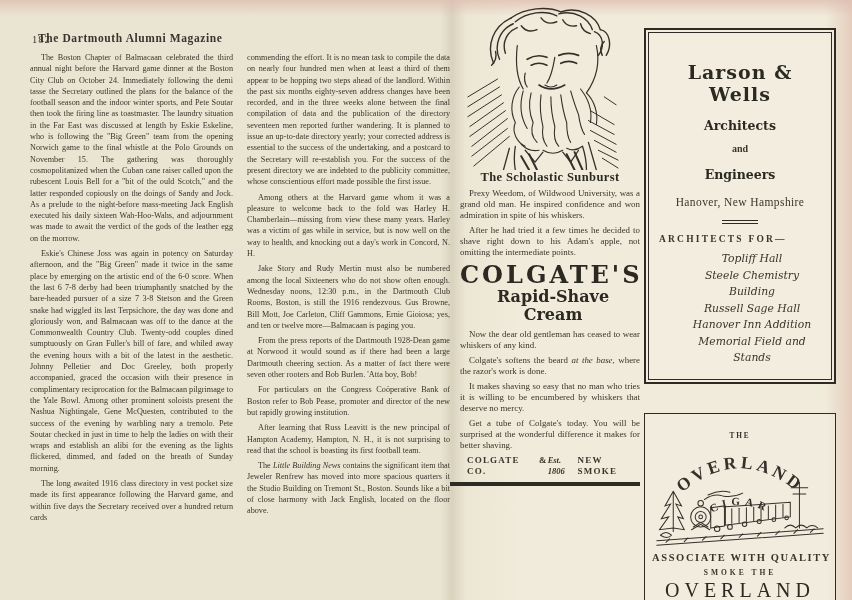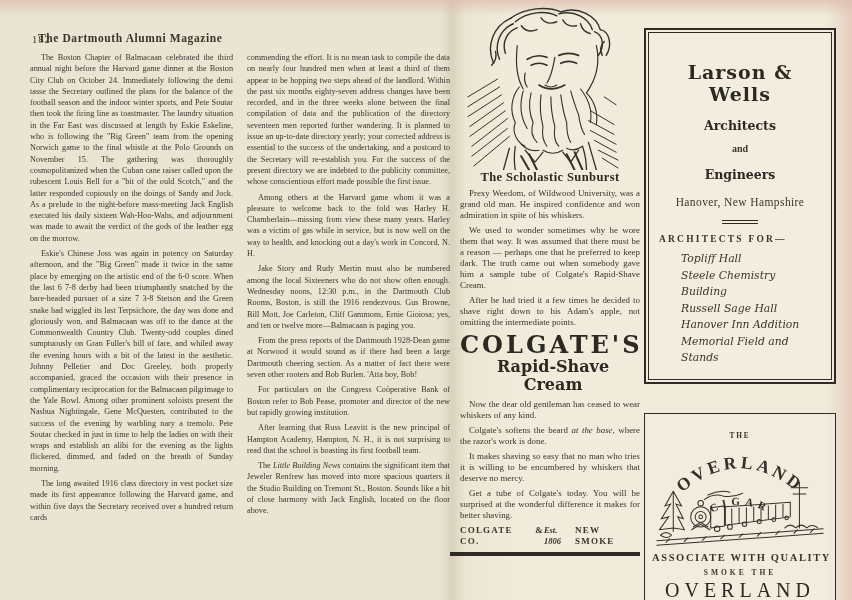--- a/index.html
+++ b/index.html
@@ -23,35 +23,35 @@
   .col p{margin:0 0 4px 0;text-indent:11px;}
   .col p.no-indent{text-indent:0;}
   .ital{font-style:italic;}
   
   .mid-col{position:absolute;left:460px;top:2px;width:180px;font-size:8.9px;line-height:11px;text-align:justify;}
   .portrait{width:158px;height:168px;margin:0 0 0 2px;display:block;}
   .scholastic-head{font-size:12.5px;font-weight:bold;text-align:center;letter-spacing:.4px;margin:2px 0 5px 0;color:#2b2922;}
   .mid-col p{margin:0 0 4px 0;text-indent:9px;}
   .colgate-logo1{font-family:"DejaVu Serif",serif;font-weight:bold;font-size:24px;letter-spacing:3px;text-align:right;line-height:26px;margin-top:3px;color:#2b2922;text-indent:0;}
   .colgate-logo2{font-family:"DejaVu Serif",serif;font-weight:bold;font-size:16px;text-align:center;line-height:18px;margin-bottom:5px;color:#2b2922;text-indent:0;margin-left:6px;}
-  .colgate-footer{display:flex;justify-content:space-between;align-items:baseline;margin-top:4px;}
+  .colgate-footer{display:flex;justify-content:space-between;align-items:baseline;margin-top:4px;margin-left:7px;}
   .colgate-co,.colgate-ny{font-size:9px;font-weight:bold;letter-spacing:1.2px;}
   .colgate-est{font-size:8.5px;font-style:italic;font-weight:bold;}
   .colgate-rule{height:3.5px;background:#2e2b24;margin:5px 0 0 -10px;width:190px;}
   
   .right-col{position:absolute;left:644px;top:28px;width:192px;}
   .larson-box{border:2.5px solid #2e2b24;background:rgba(243,238,226,.6);}
   .larson-inner{border:1px solid #2e2b24;margin:2px;padding:10px 8px 12px 8px;}
   .larson-name{font-family:"DejaVu Serif",serif;font-weight:bold;font-size:19px;text-align:center;letter-spacing:1px;margin-top:18px;color:#2b2922;}
   .larson-sub1,.larson-sub3{font-family:"DejaVu Serif",serif;font-weight:bold;font-size:12.5px;text-align:center;margin-top:13px;color:#2b2922;}
   .larson-sub2{font-weight:bold;font-size:10px;text-align:center;margin-top:10px;}
   .larson-loc{font-size:11.5px;text-align:center;margin-top:14px;letter-spacing:.4px;}
   .larson-divider{width:36px;height:2px;border-top:1px solid #2e2b24;border-bottom:1px solid #2e2b24;margin:12px auto 10px auto;}
   .larson-for{font-size:9.5px;font-weight:bold;letter-spacing:2.2px;margin:2px 0 7px 2px;}
-  .larson-items{margin-left:24px;font-style:italic;font-size:10.8px;line-height:16.5px;font-family:"DejaVu Serif",serif;}
+  .larson-items{margin-left:24px;font-style:italic;font-size:10.8px;line-height:16.5px;font-family:"DejaVu Serif",serif;text-align:center;}
   .overland-box{border:1.5px solid #2e2b24;margin-top:29px;padding:6px 4px 12px 4px;background:rgba(243,238,226,.5);}
   .train-art{display:block;width:178px;height:128px;margin:0 auto;}
   .ov-line1{font-size:10.5px;font-weight:bold;letter-spacing:1.6px;text-align:right;margin-top:4px;}
   .ov-line2{font-size:7.5px;font-weight:bold;letter-spacing:3px;text-align:center;margin-top:5px;}
   .ov-line3{font-size:20px;letter-spacing:5px;text-align:center;margin-top:2px;color:#2b2922;}
   .sketch{stroke:#33302a;fill:none;stroke-linecap:round;}
 </style>
 </head>
 <body>
 
@@ -155,21 +155,20 @@
           <path d="M128,130 L154,144"></path>
         <path d="M132,140 L154,152"></path>
           <path d="M136,150 L156,160"></path>
           <path d="M140,158 L156,168"></path>
           <path d="M142,96 L154,104"></path>
       </g>
     </svg>
 
     <div class="scholastic-head">The Scholastic Sunburst</div>
     <p>Prexy Weedom, of Wildwood University, was a grand old man.  He inspired confidence and won admiration in spite of his whiskers.</p>
-    <p>We used to wonder sometimes why he wore them that way.  It was assumed that there must be a reason — perhaps one that he preferred to keep dark.  The truth came out when somebody gave him a sample tube of Colgate's Rapid-Shave Cream.</p>
     <p>After he had tried it a few times he decided to shave right down to his Adam's apple, not omitting the intermediate points.</p>
     <div class="colgate-logo1">COLGATE'S</div>
     <div class="colgate-logo2">Rapid-Shave Cream</div>
     <p>Now the dear old gentleman has ceased to wear whiskers of any kind.</p>
     <p><span>Colgate's softens the beard </span><span class="ital">at the base</span><span>, where the razor's work is done.</span></p>
     <p>It makes shaving so easy that no man who tries it is willing to be encumbered by whiskers that deserve no mercy.</p>
     <p>Get a tube of Colgate's today.  You will be surprised at the wonderful difference it makes for better shaving.</p>
     <div class="colgate-footer">
       <span class="colgate-co">COLGATE &amp; CO.</span>
       <span class="colgate-est">Est. 1806</span>

